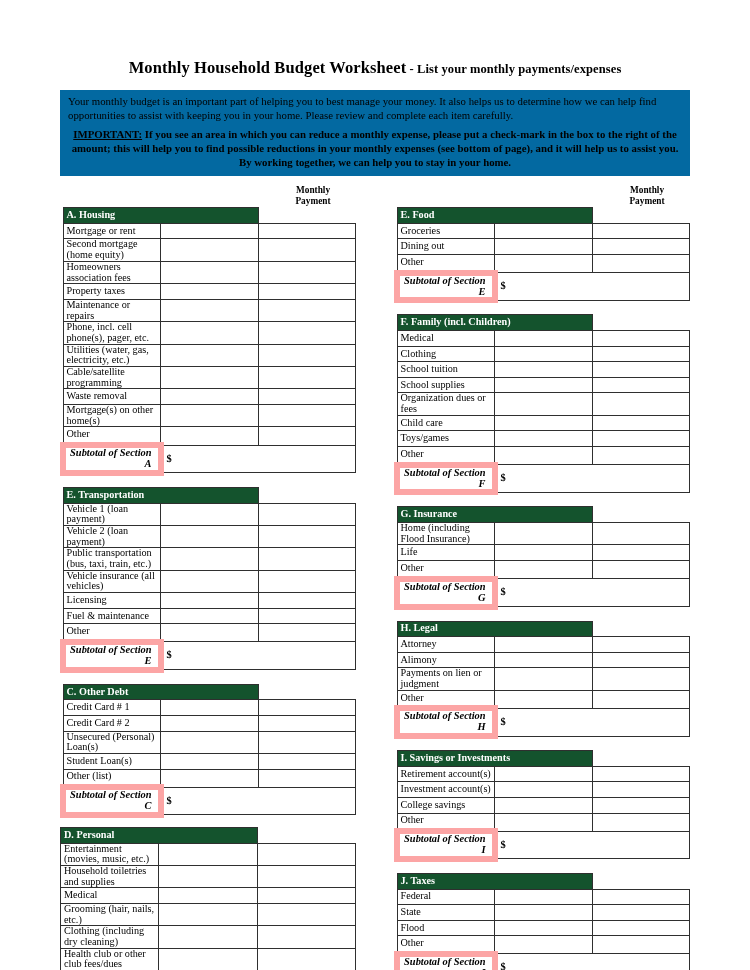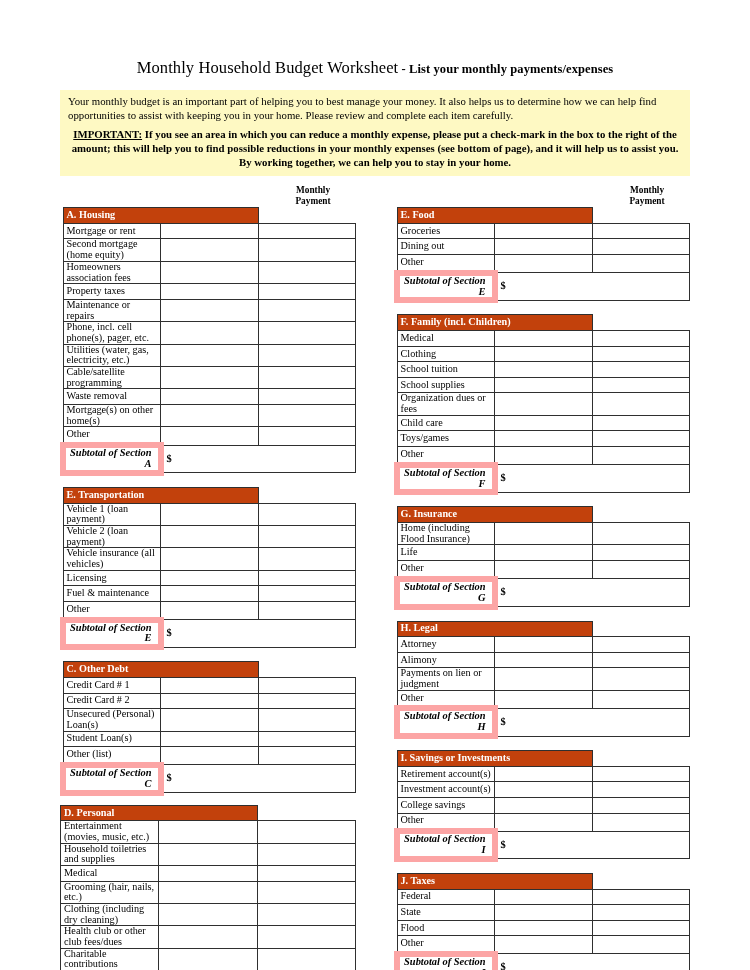--- a/index.html
+++ b/index.html
@@ -25,30 +25,30 @@
   }
   .title-row {
     text-align: center;
     margin-top: 58px;
     font-size: 15.5px;
     font-weight: bold;
     letter-spacing: 0.1px;
   }
   .title-main {
     font-size: 16.5px;
-    font-weight: normal;
+    font-weight: bold;
     margin-top: 8px;
   }
   .title-sub {
     font-size: 12.5px;
     font-weight: bold;
   }
   .notice {
     margin: 12px 60px 0 60px;
-    background: #fef9c3;
+    background: #0369a1;
     border: 0;
     padding: 4px 8px 7px 8px;
     font-size: 10.8px;
     line-height: 1.32;
     text-align: left;
   }
   .notice p {
     margin: 0;
   }
   .notice .imp-block {
@@ -95,21 +95,21 @@
   }
   table.sec td {
     border: 1px solid #2f2f2f;
     height: 14.6px;
     font-size: 10.2px;
     padding: 0 0 0 3px;
     vertical-align: middle;
     line-height: 1.05;
   }
   td.hdr {
-    background: #c2410c;
+    background: #14532d;
     color: #ffffff;
     font-weight: bold;
     font-size: 10.5px;
     border: 1px solid #2f2f2f !important;
     height: 15px;
     padding-left: 4px;
   }
   td.hdr-blank {
     border: none !important;
     background: transparent;
@@ -251,20 +251,25 @@
               <td>Vehicle 1 (loan payment)</td>
               <td class="amt"></td>
               <td class="chk"></td>
             </tr>
         <tr>
               <td>Vehicle 2 (loan payment)</td>
               <td class="amt"></td>
               <td class="chk"></td>
             </tr>
         <tr>
+              <td>Public transportation (bus, taxi, train, etc.)</td>
+              <td class="amt"></td>
+              <td class="chk"></td>
+            </tr>
+        <tr>
               <td>Vehicle insurance (all vehicles)</td>
               <td class="amt"></td>
               <td class="chk"></td>
             </tr>
         <tr>
               <td>Licensing</td>
               <td class="amt"></td>
               <td class="chk"></td>
             </tr>
         <tr>

